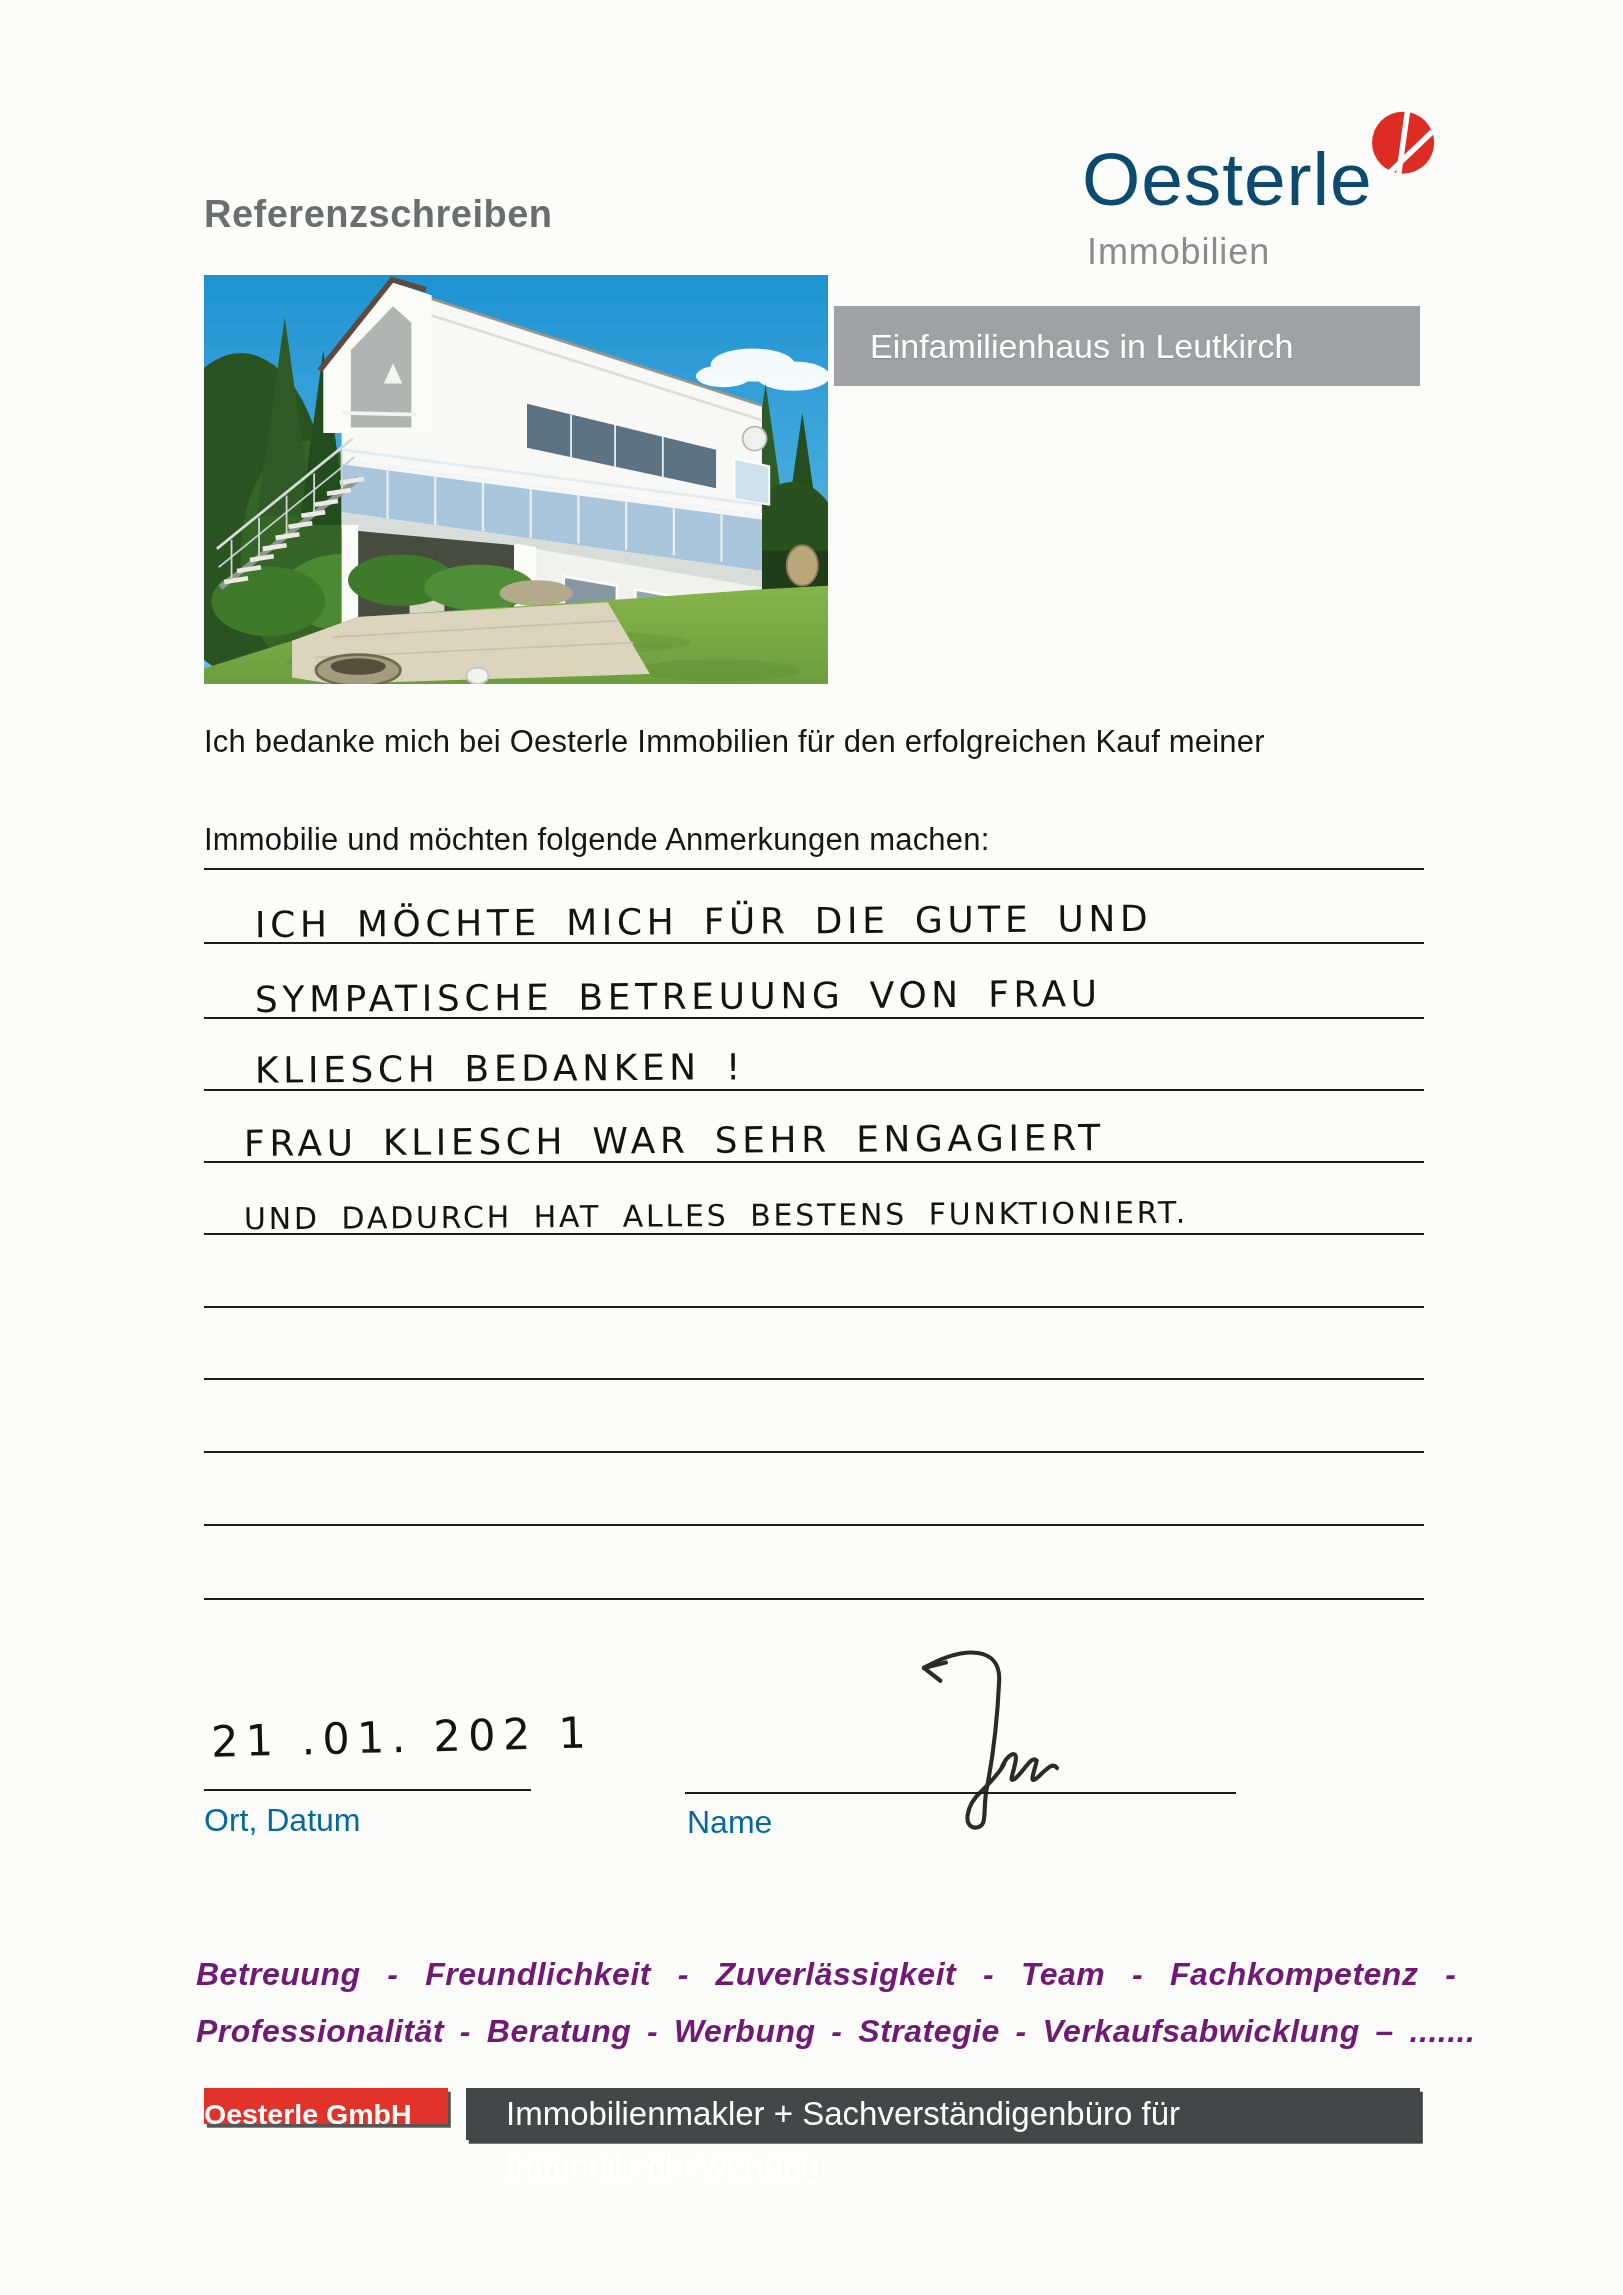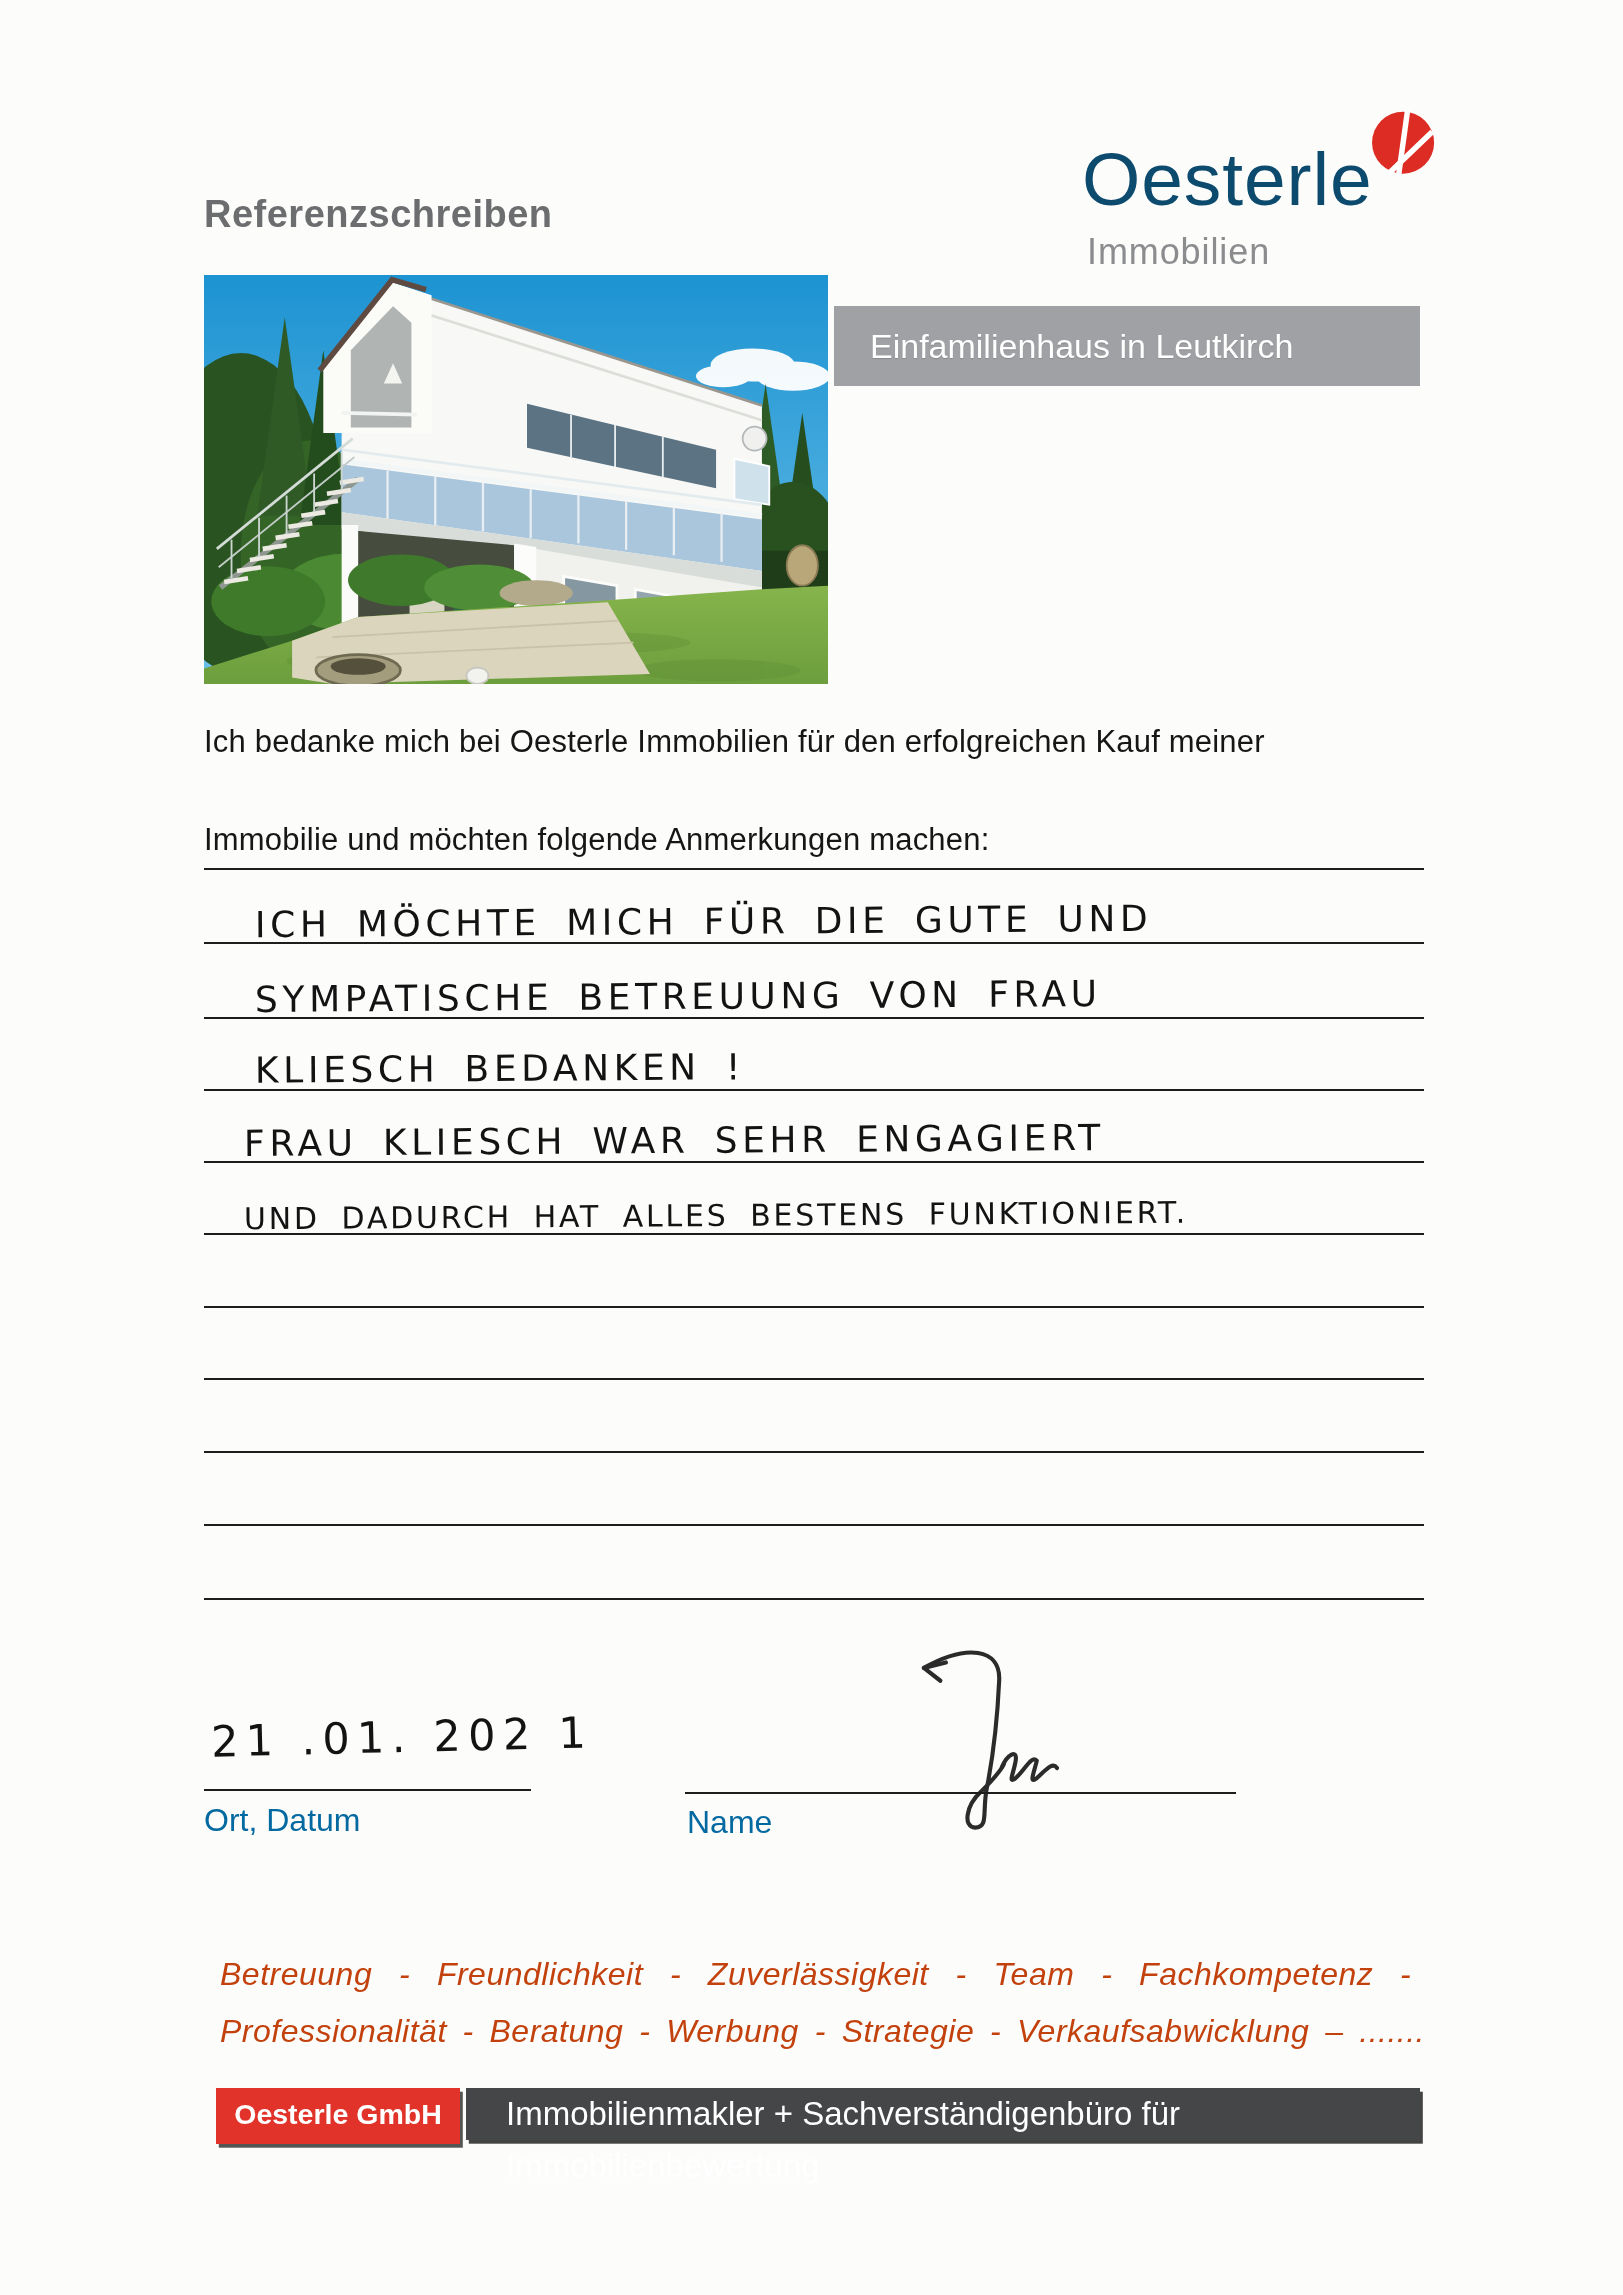--- a/index.html
+++ b/index.html
@@ -46,25 +46,25 @@
   }
   .sig-line{height:0;border-top:2.8px solid #1d1d1e;}
   .date-line{left:204px;top:1789px;width:327px;}
   .name-line{left:685px;top:1792px;width:551px;}
   .field-label{font-size:32px;color:#0369a1;}
   .ort-label{left:204px;top:1802px;}
   .name-label{left:687px;top:1804px;}
   .signature{left:854px;top:1633px;width:294px;height:202px;}
 
   
-  .kw{left:220px;font-style:italic;font-size:32px;color:#c2410c;letter-spacing:0.5px;}
+  .kw{left:196px;font-style:italic;font-size:32px;color:#701a75;letter-spacing:0.5px;font-weight:bold;}
   .kw.l1{top:1956px;word-spacing:17.4px;}
   .kw.l2{top:2013px;word-spacing:6.4px;}
   .company-box{
-    left:216px;top:2088px;width:244px;height:56px;line-height:52px;text-align:center;
+    left:204px;top:2088px;width:244px;height:36px;line-height:52px;
     color:#ffffff;font-size:28.5px;font-weight:bold;background:#e1332a;
     box-shadow:2.8px 3.7px 0 rgba(30,30,30,0.75);
   }
   .tagline-box{
     left:466px;top:2088px;width:954px;height:52px;line-height:52px;
     color:#ffffff;font-size:33px;background:#454648;padding-left:40px;box-sizing:border-box;
     box-shadow:2.8px 3.7px 0 rgba(20,20,20,0.8);
   }
 </style>
 </head>

